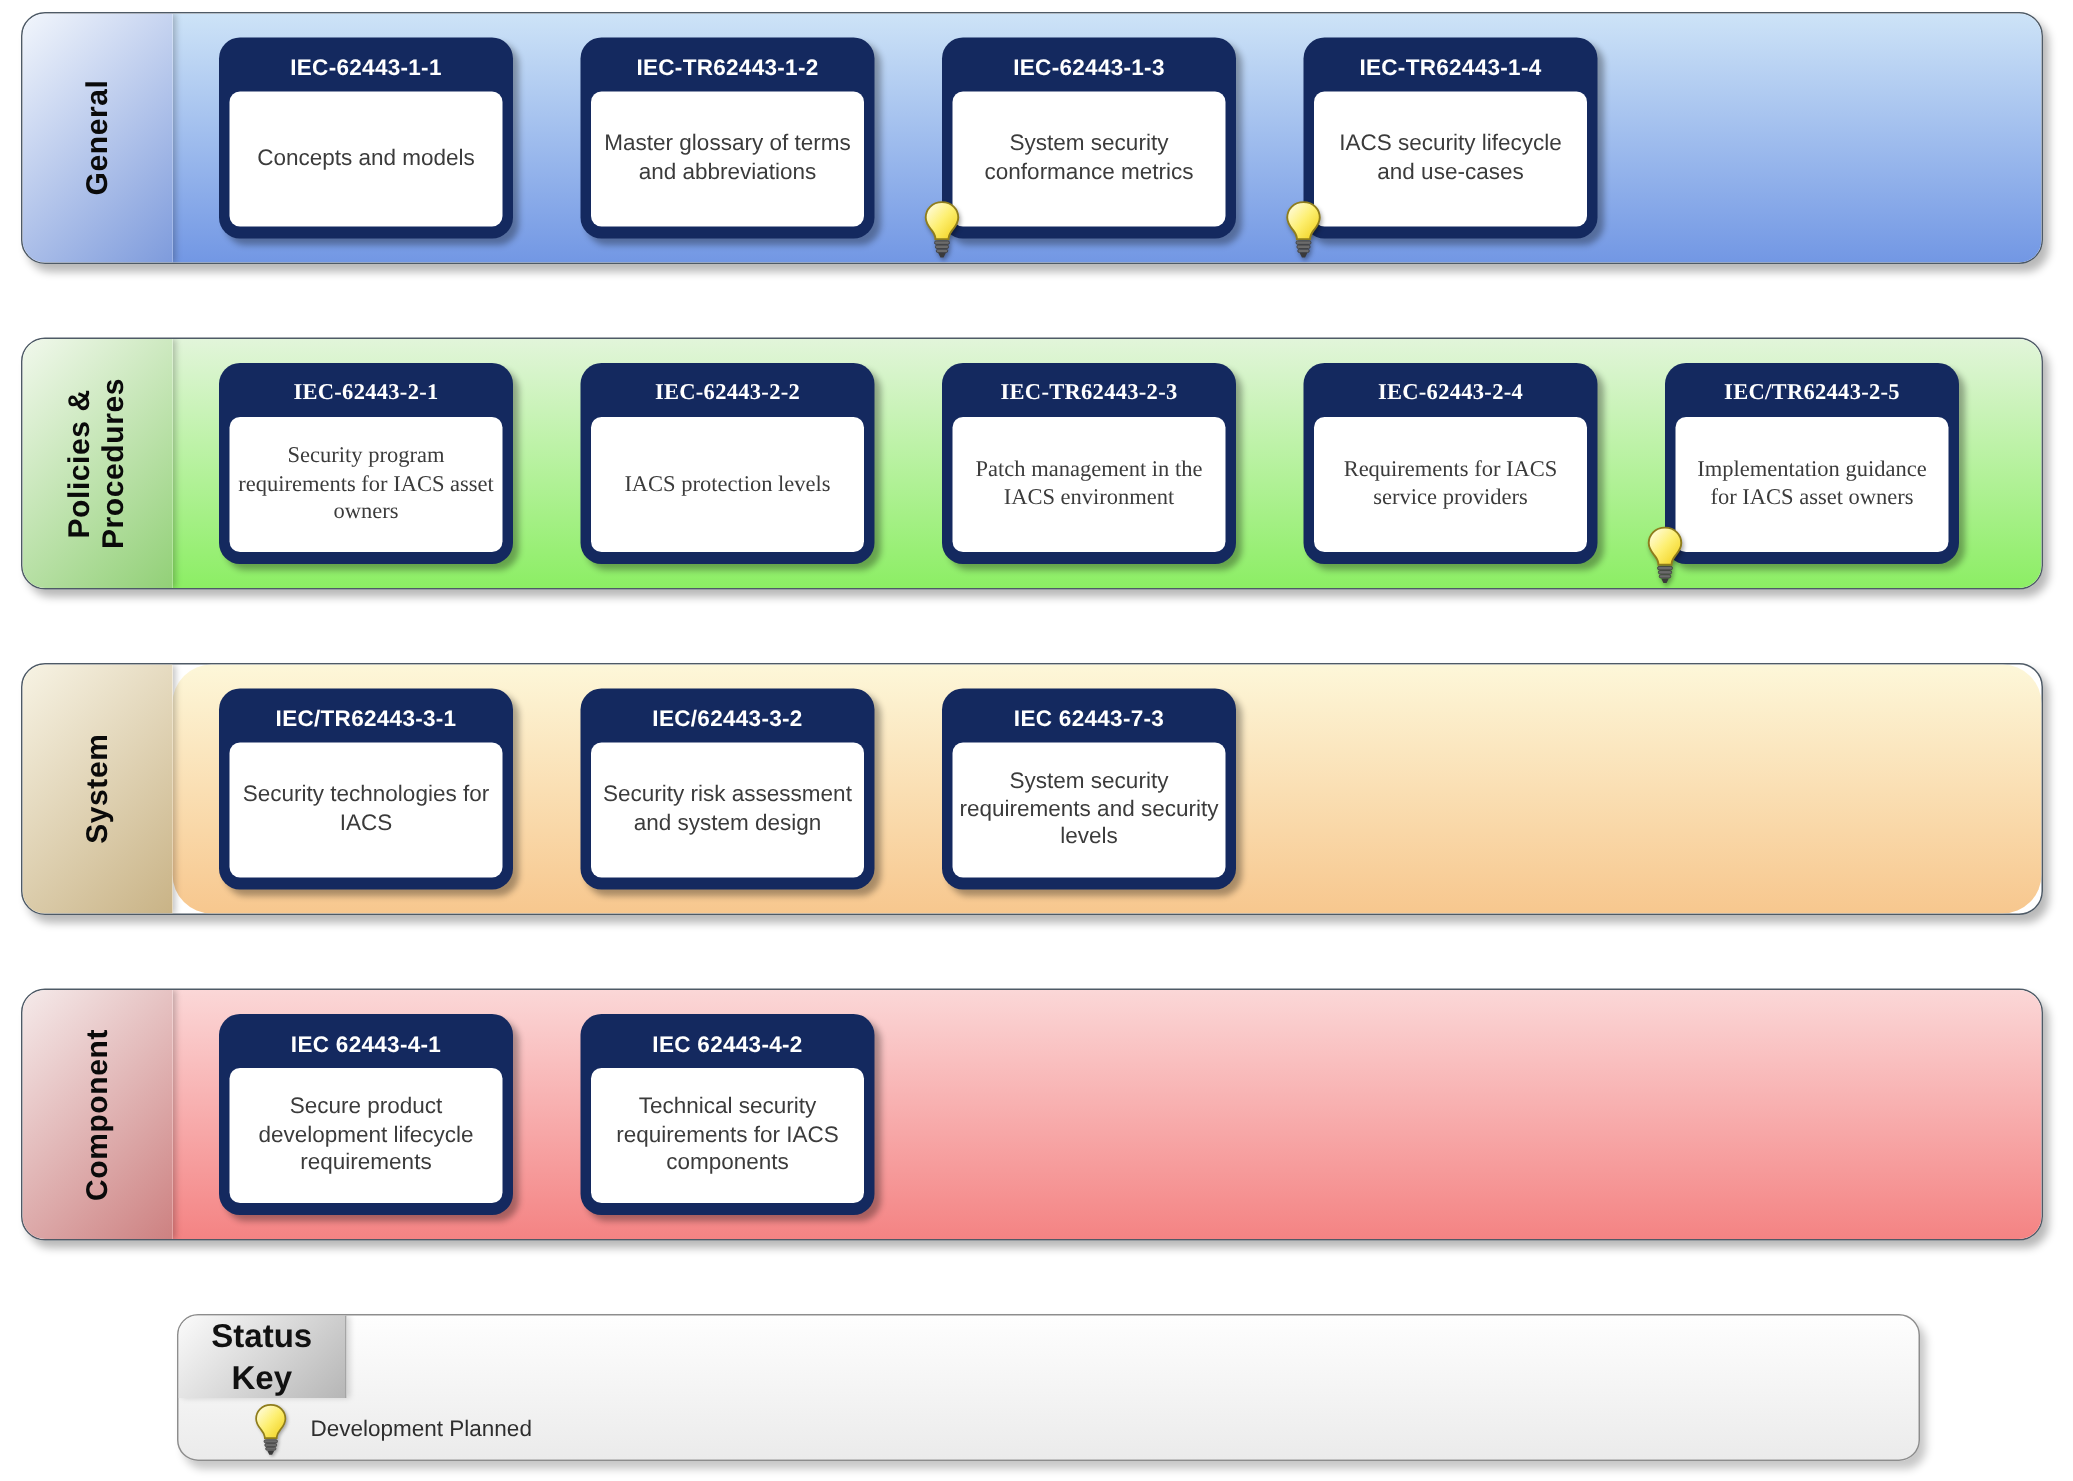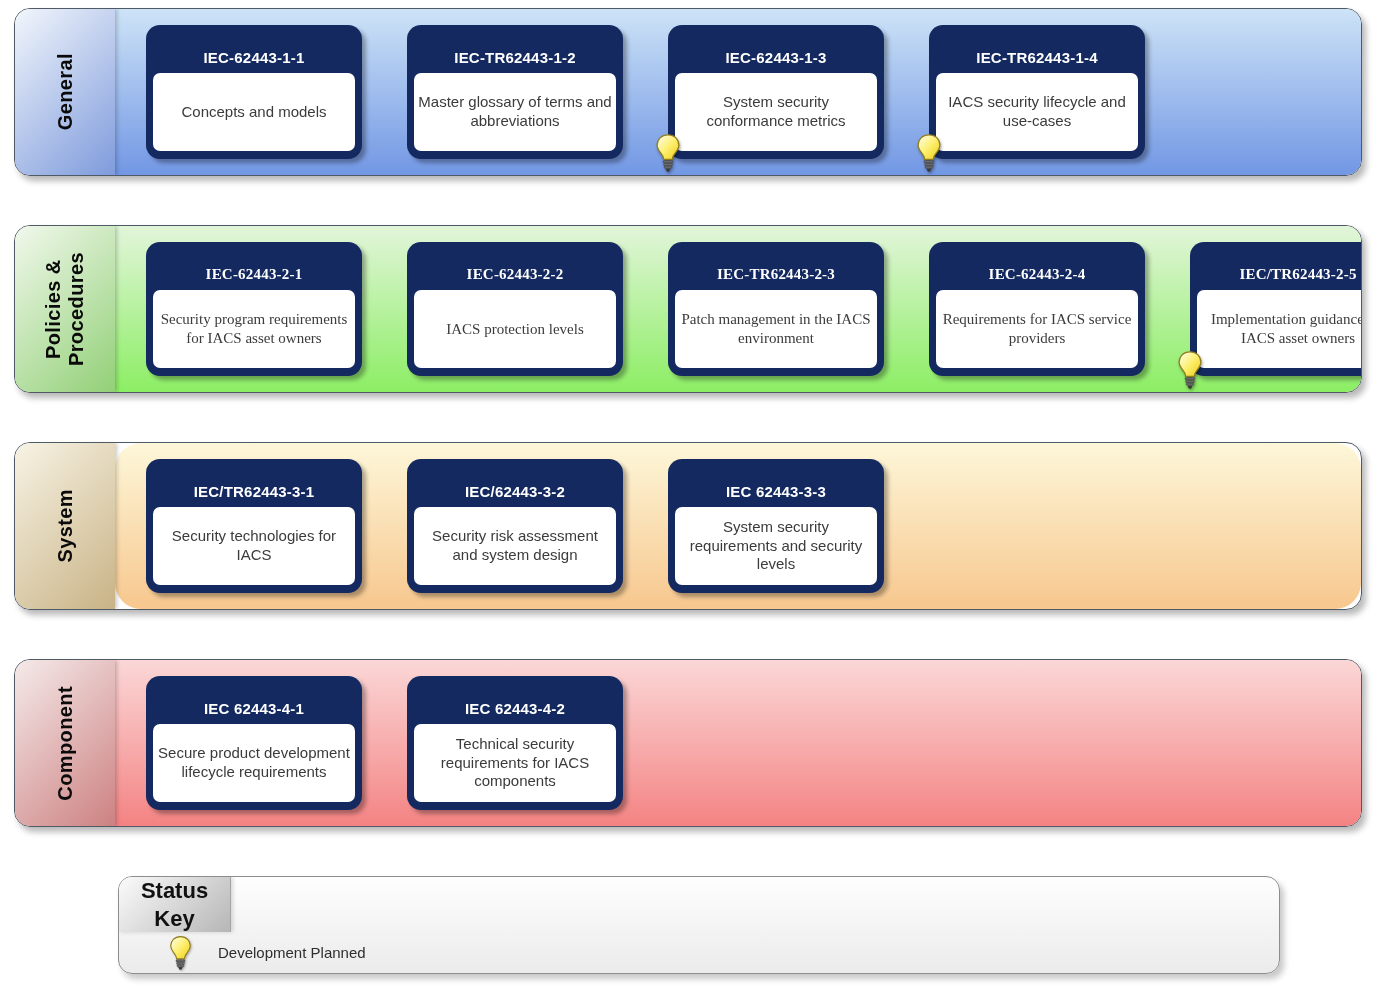--- a/index.html
+++ b/index.html
@@ -36,24 +36,24 @@
   }
   .band-body {
     flex: 1;
     display: flex; align-items: center;
     padding-left: 31px; gap: 45px;
   }
 
   
   .card {
     position: relative; flex: none;
-    width: 216px; height: 134px;
+    width: 196px; height: 134px;
     background: var(--navy);
     border-radius: 14px;
-    padding: 16px 7px 8px 7px;
+    padding: 4px 7px 8px 7px;
     display: flex; flex-direction: column;
     box-shadow: 4px 4px 4px rgba(0,0,0,0.32);
   }
   .card-header {
     flex: none;
     color: var(--header-text);
     font-weight: bold; font-size: 15px;
     text-align: center; padding: 8px 0 7px 0;
     letter-spacing: 0.2px;
   }
@@ -90,21 +90,21 @@
     position: relative; z-index: 2;
     box-shadow: 2px 0 4px rgba(0,0,0,0.15);
   }
   .status-label span {
     display: inline-block; width: 78px;
     font-weight: bold; font-size: 22px; color: #111;
     text-align: center; line-height: 1.25;
   }
   .status-body {
     flex: 1; display: flex; align-items: center;
-    padding-left: 48px; gap: 24px;
+    padding-left: 48px; gap: 13px;
   }
   .status-bulb { width: 27px; height: 36px; flex: none;
     filter: drop-shadow(1px 1px 1px rgba(0,0,0,0.3)); }
   .status-bulb svg { width: 100%; height: 100%; display: block; }
   .status-text { font-size: 15px; color: #2e2e2e; }
 </style>
 </head>
 <body>
 
 <svg width="0" height="0" style="position:absolute" aria-hidden="true">
@@ -215,21 +215,21 @@
     <div class="card-header">IEC/TR62443-3-1</div>
     <div class="card-body">Security technologies for IACS</div>
   </div>
 
   <div class="card">
     <div class="card-header">IEC/62443-3-2</div>
     <div class="card-body">Security risk assessment and system design</div>
   </div>
 
   <div class="card">
-    <div class="card-header">IEC 62443-3-3</div>
+    <div class="card-header">IEC 62443-7-3</div>
     <div class="card-body">System security requirements and security levels</div>
   </div>
 </div>
   </section>
 
   <section class="band">
     <div class="band-label" style="background: linear-gradient(135deg, rgb(245, 234, 234) 0%, rgb(205, 129, 129) 100%);">
       <span class="band-label-text">Component</span>
     </div>
     <div class="band-body" style="background: linear-gradient(rgb(251, 215, 215) 0%, rgb(244, 131, 131) 100%);">

